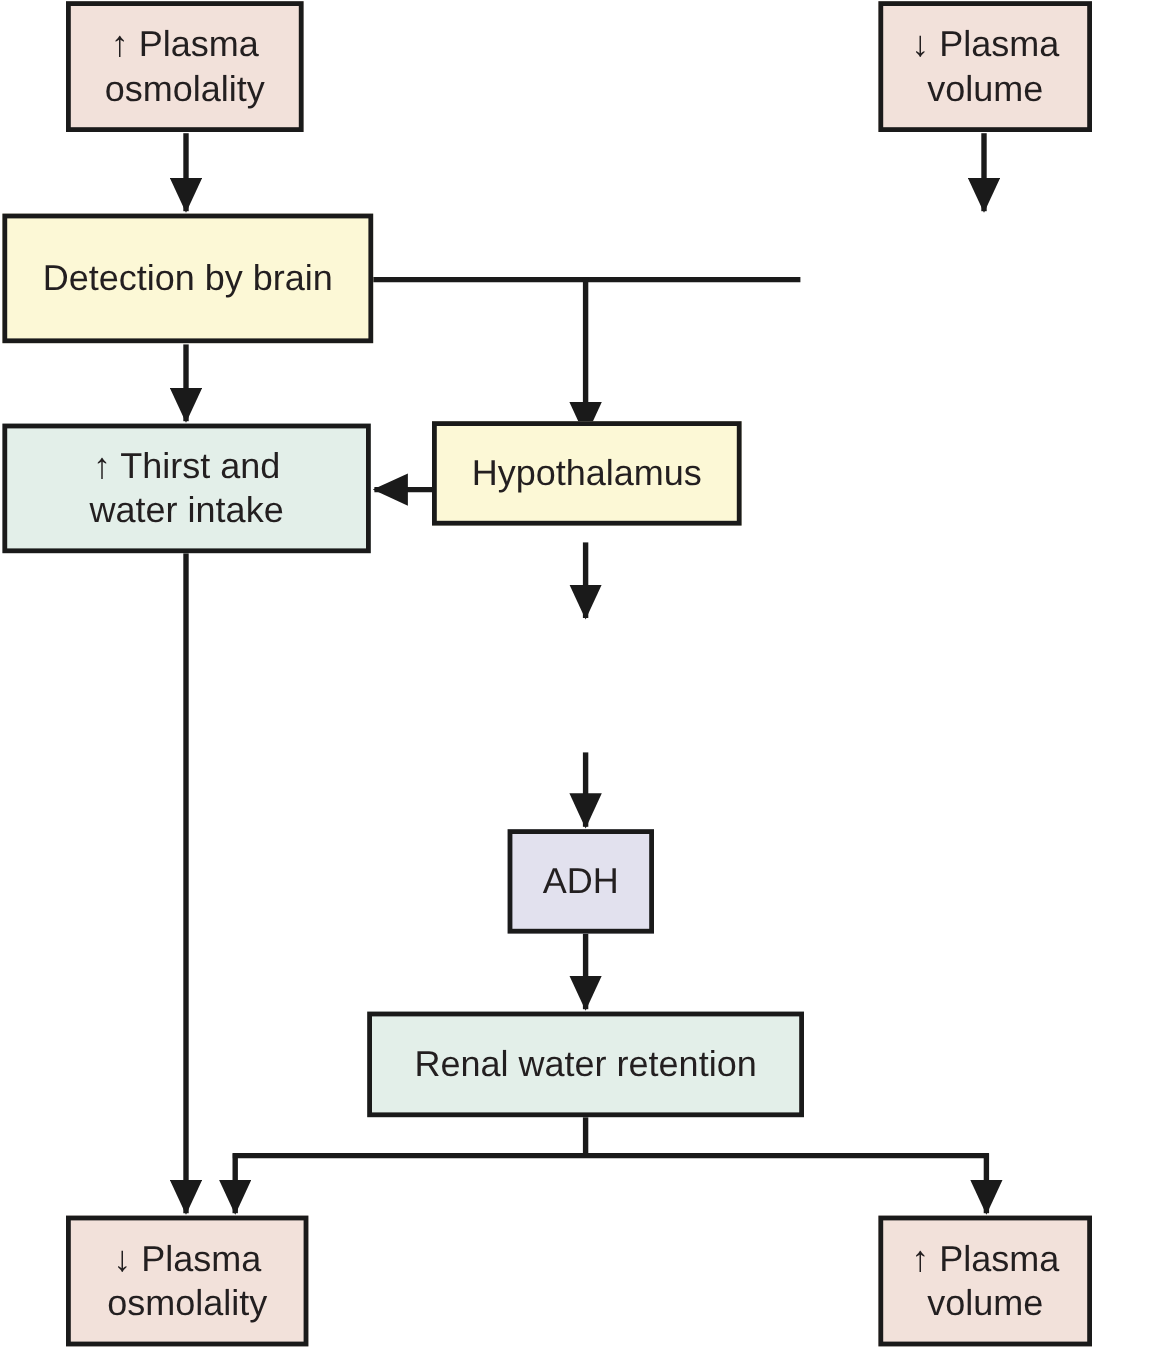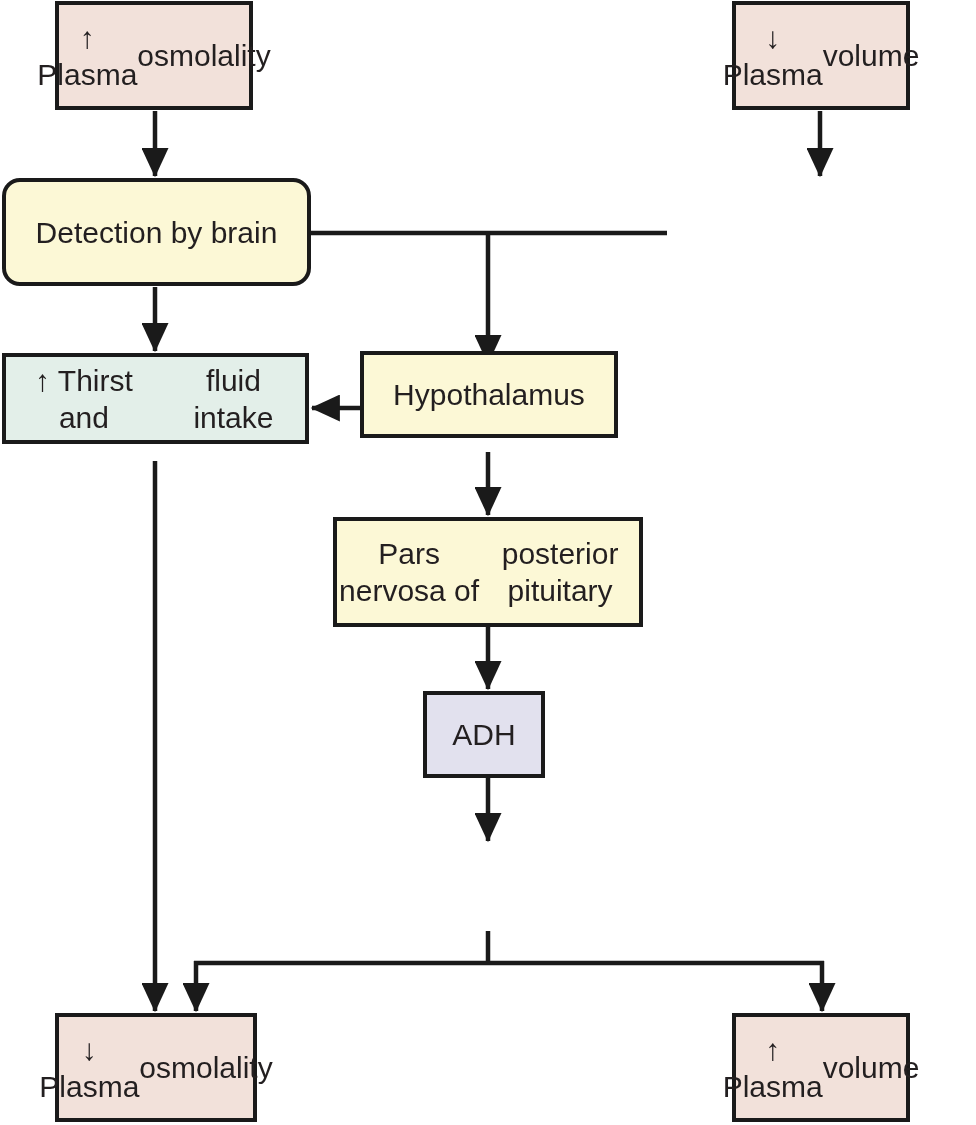--- a/index.html
+++ b/index.html
@@ -8,34 +8,34 @@
     background:var(--background,#ffffff);
     font-family:"Liberation Sans","DejaVu Sans",sans-serif;
     overflow:hidden;
   }
   .diagram{position:absolute;inset:0;}
   svg.edges{position:absolute;left:0;top:0;width:976px;height:1125px;}
   svg.edges line{stroke:var(--line,#1a1a1a);stroke-width:4.5;}
   .box{
     position:absolute;box-sizing:border-box;
     border:4px solid var(--border,#1a1a1a);
-    display:flex;flex-direction:row;justify-content:center;align-items:center;
+    display:flex;flex-direction:column;justify-content:center;align-items:center;
     text-align:center;font-size:30px;line-height:37px;
     color:var(--text,#231f20);
   }
   .pink{background:var(--box_pink,#f2e1da);}
   .yellow{background:var(--box_yellow,#fcf8d6);}
   .mint{background:var(--box_mint,#e3efe9);}
   .lavender{background:var(--box_lavender,#e2e1ee);}
 
   #b-posm-up   {left:55px;  top:1px;    width:198px; height:109px;}
   #b-pvol-down {left:732px; top:1px;    width:178px; height:109px;}
-  #b-det-brain {left:2px;   top:178px;  width:309px; height:108px;border-radius:18px;}
+  #b-det-brain {left:2px;   top:178px;  width:309px; height:108px;}
   #b-det-vol   {left:667px; top:178px;  width:307px; height:108px;}
-  #b-thirst    {left:2px;   top:353px;  width:307px; height:91px;}
+  #b-thirst    {left:2px;   top:353px;  width:307px; height:108px;}
   #b-hypo      {left:360px; top:351px;  width:258px; height:87px;}
   #b-pars      {left:333px; top:517px;  width:310px; height:110px;}
   #b-adh       {left:423px; top:691px;  width:122px; height:87px;}
   #b-renal     {left:306px; top:843px;  width:364px; height:88px;}
   #b-posm-down {left:55px;  top:1013px; width:202px; height:109px;}
   #b-pvol-up   {left:732px; top:1013px; width:178px; height:109px;}
 </style>
 </head>
 <body>
 
@@ -73,36 +73,35 @@
     <div>volume</div>
   </div>
 
   <div class="box yellow" id="b-det-brain">
     <div>Detection by brain</div>
   </div>
 
 
   <div class="box mint" id="b-thirst">
     <div>↑ Thirst and</div>
-    <div>fluid intake</div>
+    <div>water intake</div>
   </div>
 
   <div class="box yellow" id="b-hypo">
     <div>Hypothalamus</div>
   </div>
 
-  <div class="box yellow" id="b-pars">
-    <div>Pars nervosa of</div>
-    <div>posterior pituitary</div>
-  </div>
 
   <div class="box lavender" id="b-adh">
     <div>ADH</div>
   </div>
 
+  <div class="box mint" id="b-renal">
+    <div>Renal water retention</div>
+  </div>
 
   <div class="box pink" id="b-posm-down">
     <div>↓ Plasma</div>
     <div>osmolality</div>
   </div>
 
   <div class="box pink" id="b-pvol-up">
     <div>↑ Plasma</div>
     <div>volume</div>
   </div>

